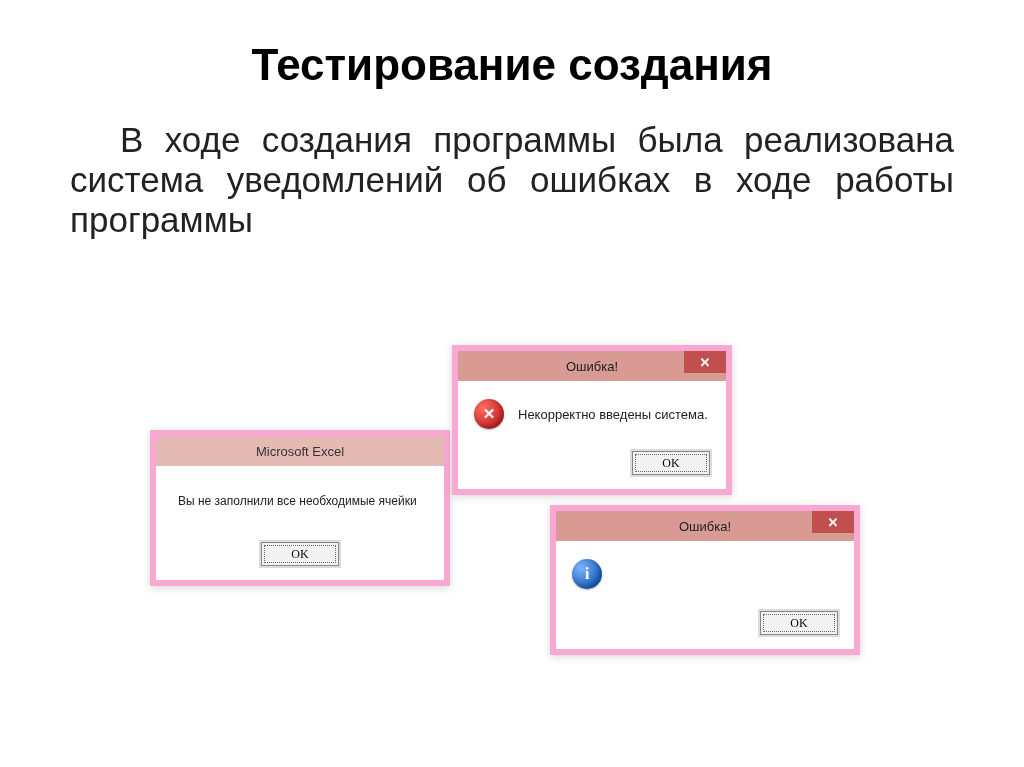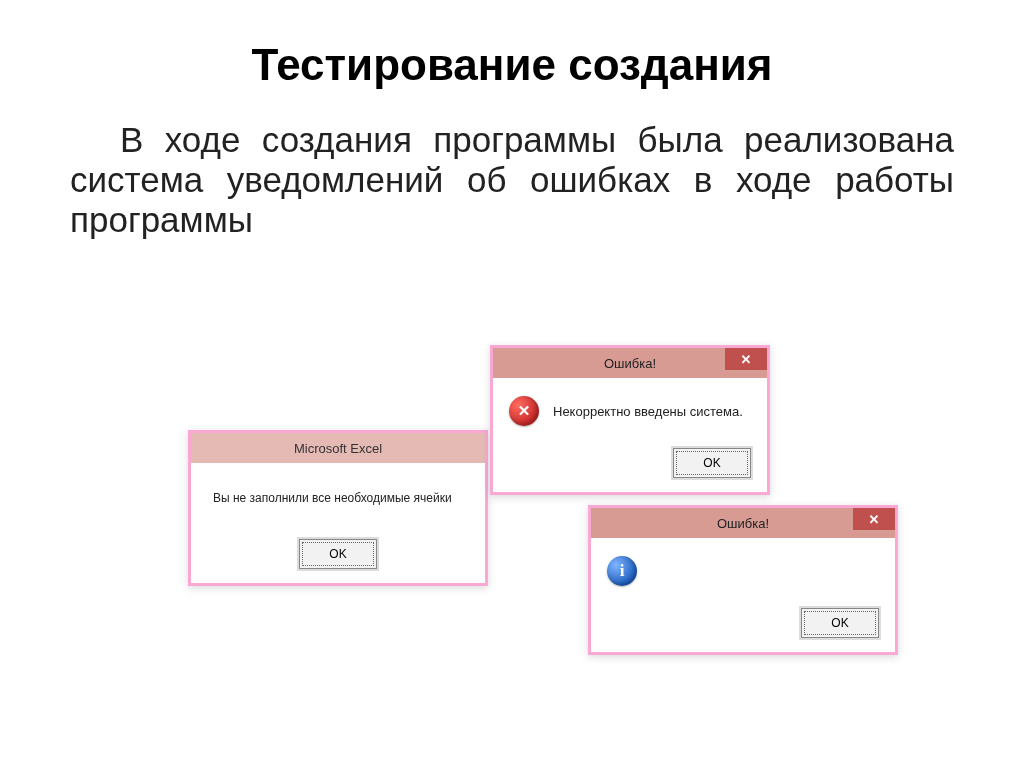--- a/index.html
+++ b/index.html
@@ -27,22 +27,21 @@
     text-align-last: left;
     text-indent: 50px;
   }
   .dialog {
     position: absolute;
     background: #fff;
     border: 1px solid #c7938e;
     box-shadow: 0 2px 8px rgba(0,0,0,0.15);
   }
   .dialog-border {
-    border: 3px solid #f9a8d4;
-    margin-left: 38px;
+    border: 6px solid #f9a8d4;
   }
   .titlebar {
     background: #e6bab4;
     height: 30px;
     display: flex;
     align-items: center;
     justify-content: center;
     position: relative;
     font-size: 13px;
     color: #333;
@@ -79,31 +78,32 @@
   .msg-text {
     font-size: 13px;
     color: #222;
   }
   .btn-row {
     display: flex;
     justify-content: flex-end;
   }
   .ok-btn {
     min-width: 78px;
-    height: 30px;
+    height: 24px;
     background: #f2f2f2;
     border: 1px solid #888;
     outline: 1px dotted #666;
     outline-offset: -4px;
     font-size: 12px;
     cursor: pointer;
     display: flex;
     align-items: center;
     justify-content: center;
     box-shadow: 0 0 0 2px #dcdcdc;
+    font-family: Liberation Serif, serif;
   }
   
   #dialog-excel {
     left: 150px;
     top: 430px;
     width: 300px;
   }
   #dialog-error1 {
     left: 452px;
     top: 345px;

